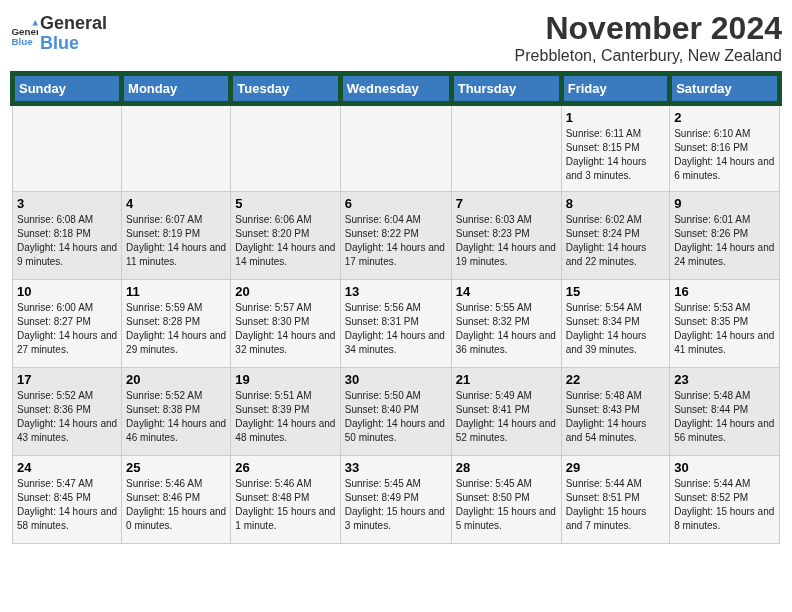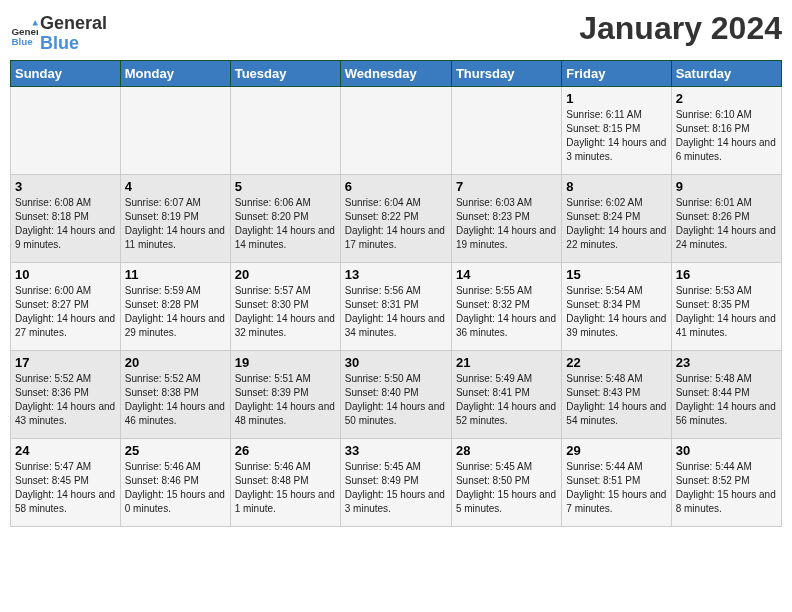--- a/index.html
+++ b/index.html
@@ -52,21 +52,21 @@
       border-collapse: collapse;
       font-size: 11px;
     }
     thead th {
       background: #3a7abf;
       color: #fff;
       padding: 5px 4px;
       text-align: left;
       font-size: 13px;
       font-weight: bold;
-      border: 1px solid #14532d;
+      border: 5px solid #14532d;
     }
     tbody td {
       border: 1px solid #ccc;
       vertical-align: top;
       padding: 4px 4px;
       width: 113px;
       min-height: 80px;
       height: 88px;
     }
     tbody tr:nth-child(odd) td {
@@ -98,21 +98,22 @@
     <svg class="logo-icon" viewBox="0 0 40 40">
       <text x="2" y="22" font-size="14" font-weight="bold" fill="#333">General</text>
       <text x="2" y="36" font-size="14" font-weight="bold" fill="#4a90d9">Blue</text>
       <polygon points="32,8 40,8 36,0" fill="#4a90d9"></polygon>
     </svg>
     <div>
       <div class="logo-text">General<br><span style="color:#4a90d9">Blue</span></div>
     </div>
   </div>
   <div class="title-area">
-    <div class="month-title">January 2024</div>
+    <div class="month-title">November 2024</div>
+    <div class="location-title">Prebbleton, Canterbury, New Zealand</div>
   </div>
 </div>
 
 <table>
   <thead>
     <tr>
       <th>Sunday</th>
       <th>Monday</th>
       <th>Tuesday</th>
       <th>Wednesday</th>

